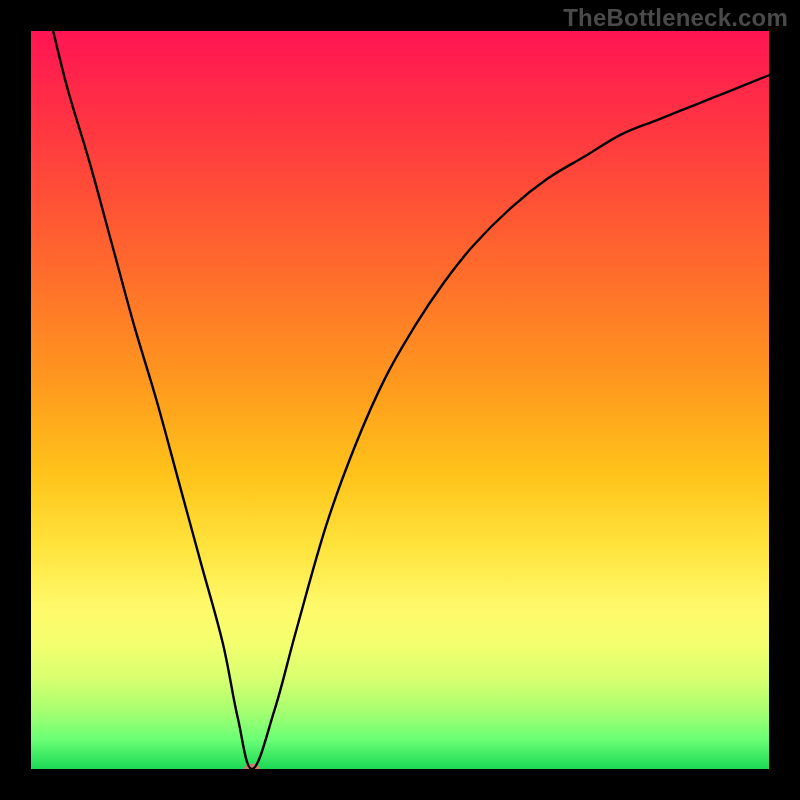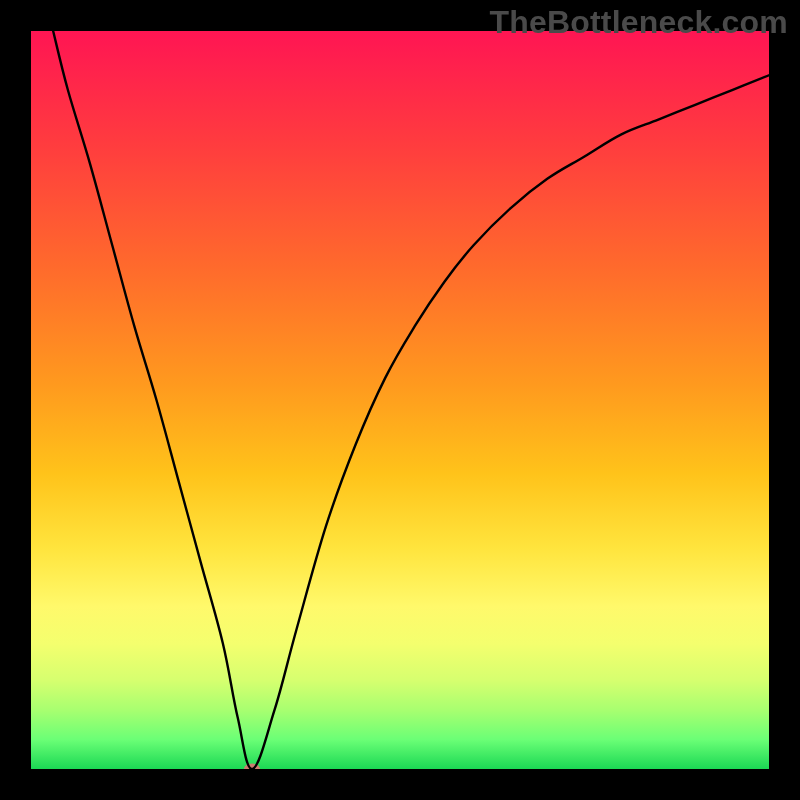--- a/index.html
+++ b/index.html
@@ -15,21 +15,21 @@
     position: relative;
     width: 800px;
     height: 800px;
     background: #000;
   }
   .watermark {
     position: absolute;
     top: 4px;
     right: 12px;
     color: #4a4a4a;
-    font-size: 32px;
+    font-size: 24px;
     font-weight: 600;
     letter-spacing: 0.2px;
     z-index: 20;
   }
   .plot {
     position: absolute;
     left: 31px;
     top: 31px;
     width: 738px;
     height: 738px;

